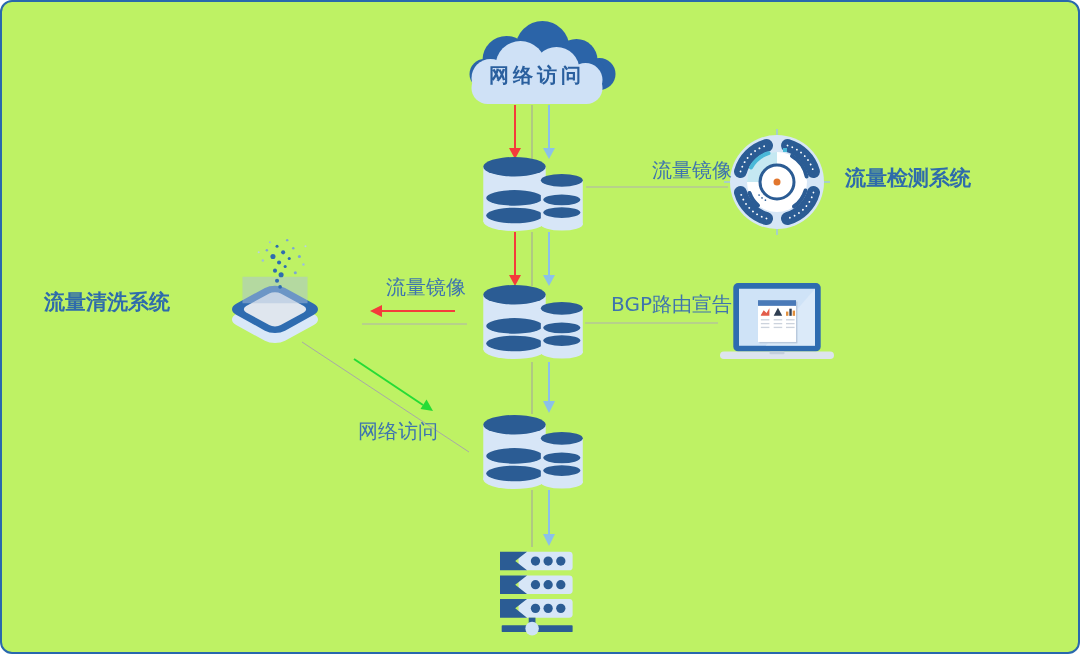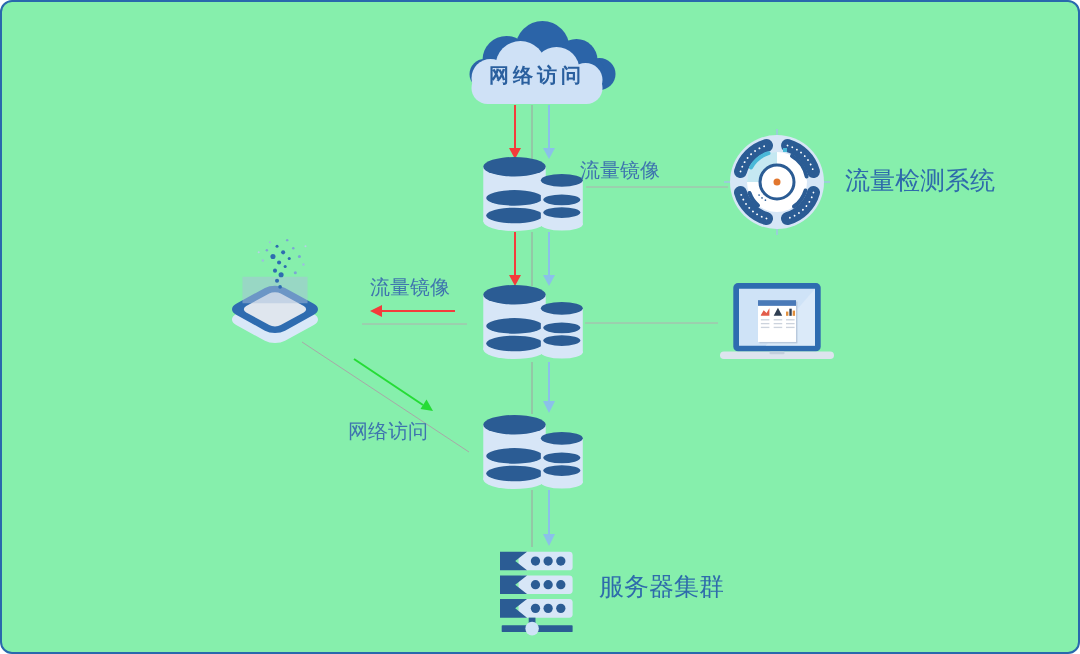--- a/index.html
+++ b/index.html
@@ -1,26 +1,26 @@
 <!DOCTYPE html>
 <html><head>
 <meta charset="utf-8">
 <style>
   html,body{margin:0;padding:0;background:#fff;}
   .canvas{
-    position:relative;width:1080px;height:654px;background:#86efac;
+    position:relative;width:1080px;height:654px;background:#bef264;
     border:2px solid #2968ad;border-radius:12px;overflow:hidden;
     font-family:"DejaVu Sans","Liberation Sans",sans-serif;box-sizing:border-box;
   }
   .abs{position:absolute;}
   .sys-label{
-    font-size:25px;font-weight:normal;color:#2e6bab;white-space:nowrap;line-height:1.1;
+    font-size:21px;font-weight:bold;color:#2e6bab;white-space:nowrap;line-height:1.1;
   }
   .conn-label{
-    font-size:20px;font-weight:400;color:#3e74ae;white-space:nowrap;text-align:left;line-height:1.1;
+    font-size:20px;font-weight:400;color:#3e74ae;white-space:nowrap;text-align:right;line-height:1.1;
   }
   .cloud-label{
     font-size:20px;font-weight:bold;color:#2a5f9e;letter-spacing:4px;text-align:center;white-space:nowrap;
   }
   svg{display:block;}
 </style>
 </head>
 <body>
 
 <div class="canvas">
@@ -185,20 +185,21 @@
           <rect x="56.5" y="42" width="9" height="1.4"></rect>
           <rect x="56.5" y="46" width="9" height="1.4"></rect>
         <rect x="69.5" y="38" width="9" height="1.4"></rect>
           <rect x="69.5" y="42" width="9" height="1.4"></rect>
           <rect x="69.5" y="46" width="9" height="1.4"></rect>
       </g>
     </g>
     <rect x="0" y="72" width="120" height="8" rx="4" fill="#dde4ee"></rect>
     <rect x="52" y="72" width="16" height="3" rx="1.5" fill="#c3cedd"></rect>
   </svg>
+  <div class="abs conn-label" style="left:578px;top:291px;width:152px">BGP路由宣告</div>
 
   <svg class="abs" style="left:212px;top:230px" width="122" height="120" viewBox="0 0 120 118">
     <rect x="-34" y="-34" width="68" height="68" rx="14" transform="translate(60,86) scale(1,0.55) rotate(45)" fill="#d9e8f8"></rect>
     <rect x="-34" y="-34" width="68" height="68" rx="14" transform="translate(60,76) scale(1,0.55) rotate(45)" fill="#2e6cb0"></rect>
     <rect x="-24" y="-24" width="48" height="48" rx="8" transform="translate(60,76) scale(1,0.55) rotate(45)" fill="#dfe6ee"></rect>
     <polygon points="28,70 28,44 92,44 92,70" fill="#a9c0dc" opacity="0.5"></polygon>
     <g>
       <circle cx="62" cy="14" r="1.5" fill="#2e6cb0"></circle>
         <circle cx="68" cy="20" r="2" fill="#2e6cb0"></circle>
       <circle cx="74" cy="26" r="1.5" fill="#2e6cb0"></circle>
@@ -214,20 +215,21 @@
       <circle cx="84" cy="24" r="1.5" fill="#7ca6d4"></circle>
         <circle cx="48" cy="28" r="1.2" fill="#9dbede"></circle>
       <circle cx="88" cy="32" r="1.2" fill="#9dbede"></circle>
         <circle cx="55" cy="10" r="1" fill="#9dbede"></circle>
       <circle cx="72" cy="8" r="1.2" fill="#7ca6d4"></circle>
         <circle cx="80" cy="40" r="1.5" fill="#7ca6d4"></circle>
       <circle cx="44" cy="20" r="1" fill="#b9d0e8"></circle>
         <circle cx="90" cy="14" r="1" fill="#b9d0e8"></circle>
     </g>
   </svg>
+  <div class="abs sys-label" style="left:42px;top:289px">流量清洗系统</div>
   <div class="abs conn-label" style="left:368px;top:274px;width:96px">流量镜像</div>
   <div class="abs conn-label" style="left:346px;top:418px;width:90px">网络访问</div>
 
   <svg class="abs" style="left:498px;top:548px" width="76" height="88" viewBox="0 0 90 100">
     <g>
       <rect x="22" y="0" width="64" height="22" rx="4" fill="#D7E6F7"></rect>
       <polygon points="0,0 32,0 18,11 32,22 0,22" fill="#2B5C94"></polygon>
       <circle cx="42" cy="11" r="5.5" fill="#2B5C94"></circle>
         <circle cx="57" cy="11" r="5.5" fill="#2B5C94"></circle>
         <circle cx="72" cy="11" r="5.5" fill="#2B5C94"></circle>
@@ -245,15 +247,14 @@
       <circle cx="42" cy="67" r="5.5" fill="#2B5C94"></circle>
         <circle cx="57" cy="67" r="5.5" fill="#2B5C94"></circle>
         <circle cx="72" cy="67" r="5.5" fill="#2B5C94"></circle>
     </g>
     <g>
       <rect x="34" y="78" width="8" height="9" fill="#2B5C94"></rect>
       <rect x="2" y="87" width="84" height="8" rx="1" fill="#2B5C94"></rect>
       <circle cx="38" cy="91" r="8" fill="#cfe3f7"></circle>
     </g>
   </svg>
-  <div class="abs sys-label" style="left:597px;top:571px">服务器集群</div>
 
 </div>
 
 </body></html>

